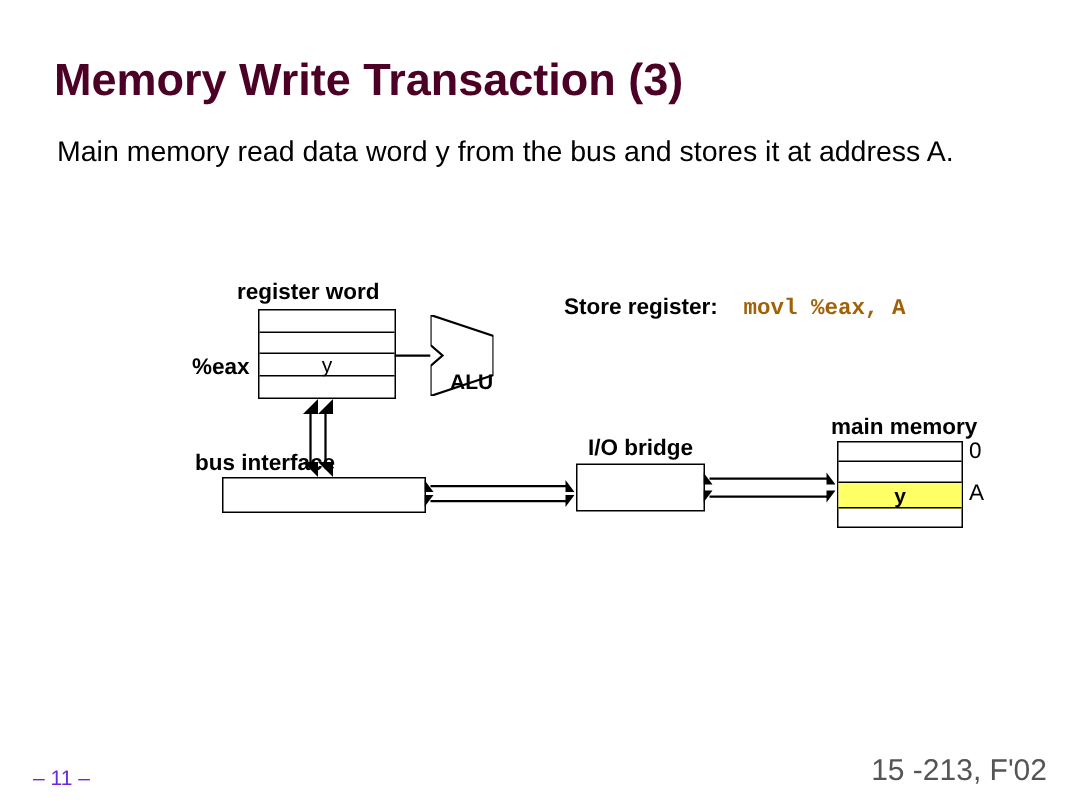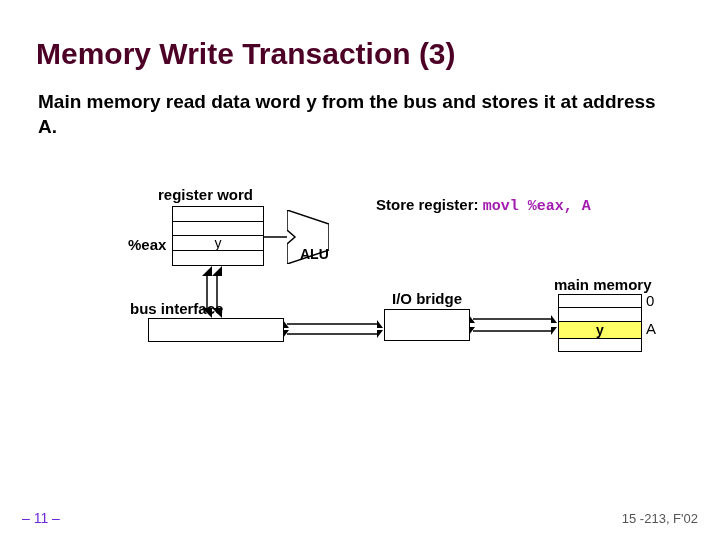--- a/index.html
+++ b/index.html
@@ -21,48 +21,49 @@
     font-weight: bold;
     color: #4d0026;
     margin-top: 25px;
   }
   .subtitle {
     position: absolute;
     left: 38px;
     top: 90px;
     width: 640px;
     font-size: 19px;
-    font-weight: bold;
+    font-weight: normal;
     color: #000;
     line-height: 1.3;
   }
   .lbl {
     position: absolute;
     font-size: 15px;
     font-weight: bold;
     color: #000;
     white-space: nowrap;
   }
   .mono {
     font-family: "Courier New", Courier, monospace;
     font-weight: bold;
-    color: #a21caf;
+    color: #a16207;
+    margin-left: 13px;
   }
   .footer-left {
     position: absolute;
     left: 22px;
     bottom: 14px;
     font-size: 14px;
     color: #6d28d9;
   }
   .footer-right {
     position: absolute;
     right: 22px;
     bottom: 14px;
-    font-size: 13px;
+    font-size: 20px;
     color: #555;
   }
 
   
   .regfile {
     position: absolute;
     left: 172px;
     top: 206px;
     width: 90px;
     height: 58px;

